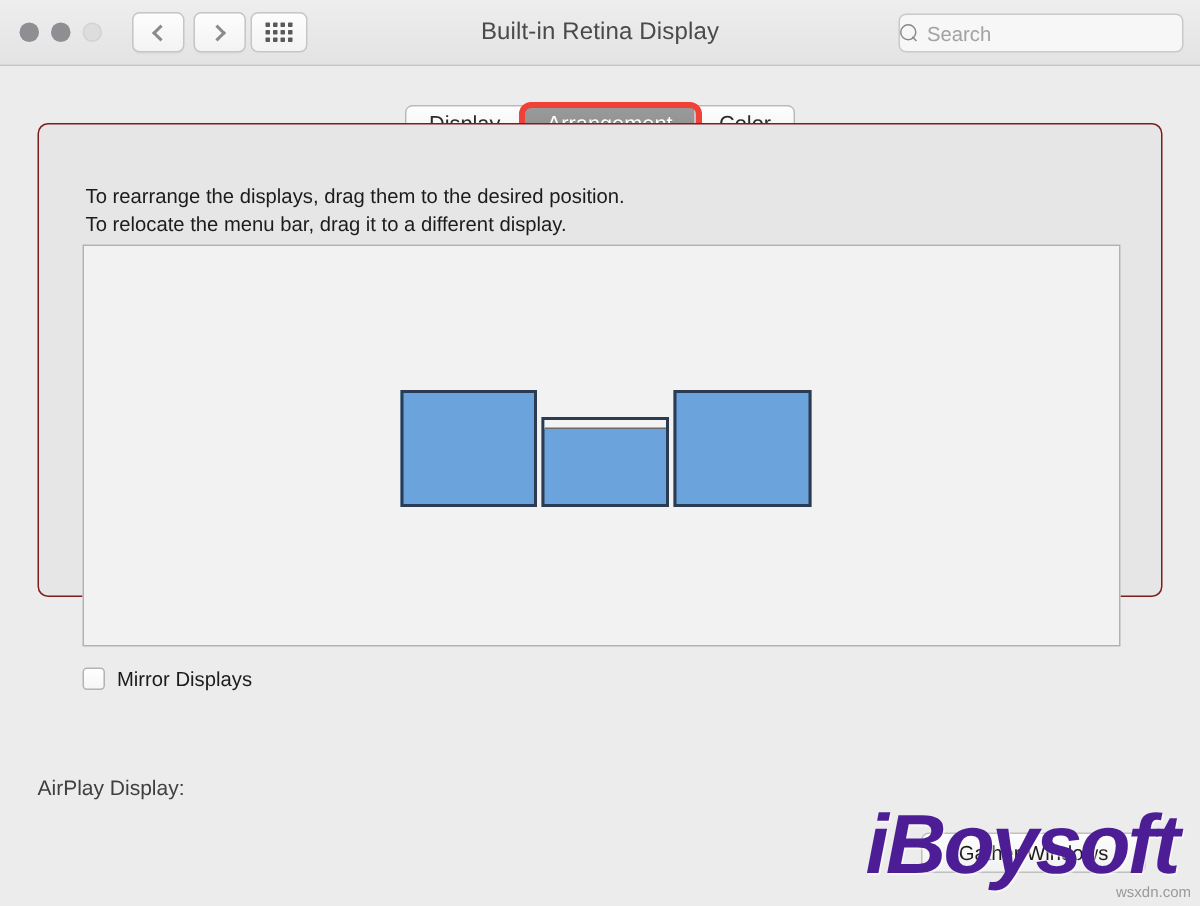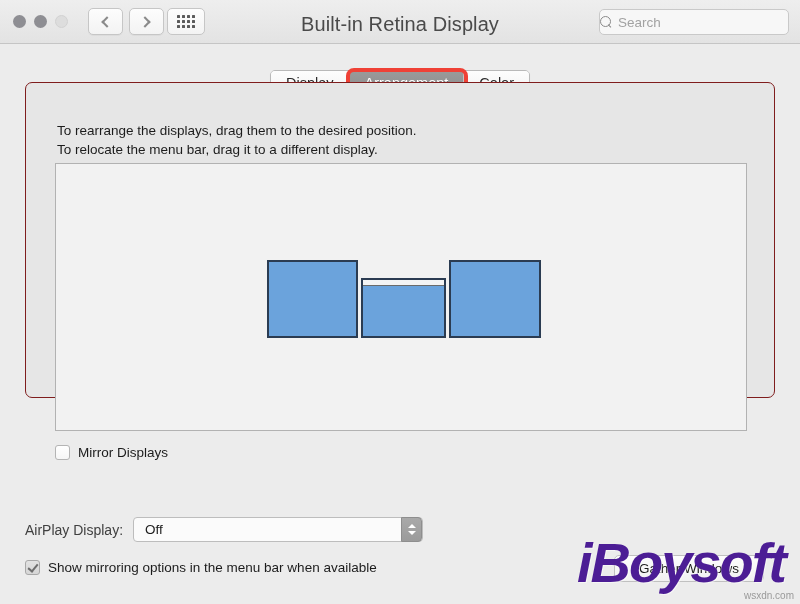--- a/index.html
+++ b/index.html
@@ -92,21 +92,21 @@
     width: 3px; height: 3px;
     background: #5a5a5a;
     border-radius: 0.5px;
   }
 
   #window-title {
     position: absolute;
     left: 0; top: 13px;
     width: 800px;
     text-align: center;
-    font-size: 20px;
+    font-size: 16px;
     color: #4a4a4a;
     letter-spacing: 0.1px;
   }
 
   #search-field {
     position: absolute;
     right: 11px; top: 9px;
     width: 190px; height: 26px;
     border-radius: 5px;
     background: #f7f7f7;
@@ -425,32 +425,21 @@
     </div>
 
     <div id="mirror-row">
       <span class="cb"></span>
       <span class="cb-label">Mirror Displays</span>
     </div>
   </div>
 
   <div id="airplay-row">
     <span id="airplay-label">AirPlay Display:</span>
-    <div id="airplay-popup">
-      <span id="airplay-value">Off</span>
-      <span id="airplay-stepper">
-        <span class="stepper-arrow stepper-up"></span>
-        <span class="stepper-arrow stepper-down"></span>
-      </span>
-    </div>
   </div>
 
-  <div id="show-mirroring-row">
-    <span class="cb checked"></span>
-    <span class="cb-label">Show mirroring options in the menu bar when available</span>
-  </div>
 
   <div id="gather-btn">Gather Windows</div>
 
   <div id="iboysoft-logo">iBoysoft</div>
   <div id="wsxdn-watermark">wsxdn.com</div>
 
 </div>
 
 </body></html>

